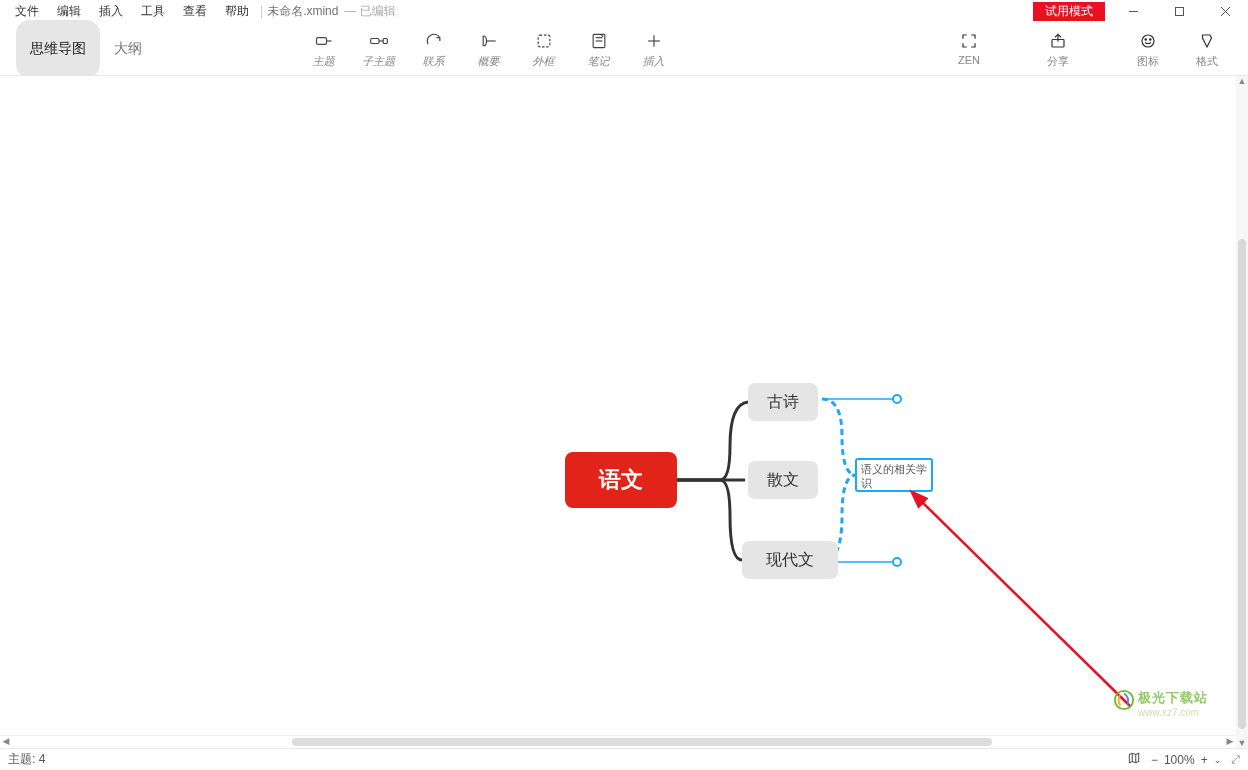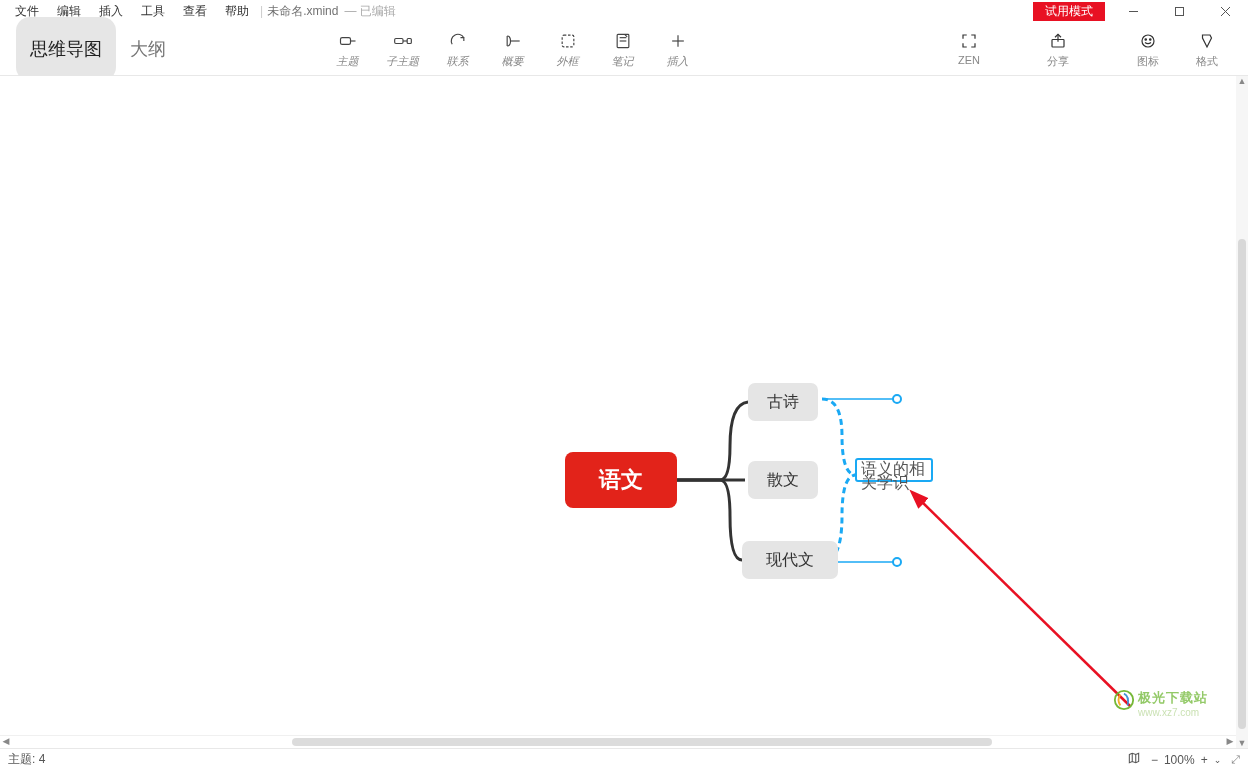--- a/index.html
+++ b/index.html
@@ -12,21 +12,21 @@
   .title-filename { color: #737373; margin-left: 2px; }
   .title-status { color: #aaa; margin-left: 6px; }
   .title-right { margin-left: auto; display: flex; align-items: center; }
   .trial-badge { background: #e81123; color: #fff; font-size: 12px; padding: 1px 12px; margin-right: 5px; }
   .win-btn { width: 46px; height: 22px; display: flex; align-items: center; justify-content: center; color: #666; font-size: 13px; cursor: pointer; }
   .win-btn svg { width: 11px; height: 11px; stroke: #555; stroke-width: 1; fill: none; }
 
   
   .toolbar { height: 54px; border-bottom: 1px solid #e8e8e8; display: flex; align-items: center; padding: 0 16px; }
   .view-toggle { display: flex; gap: 0; margin-right: 40px; }
-  .view-btn { font-size: 18px; padding: 20px 14px; border-radius: 14px; color: #777; cursor: pointer; }
+  .view-btn { font-size: 14px; padding: 20px 14px; border-radius: 14px; color: #777; cursor: pointer; }
   .view-btn.active { background: #e6e6e6; color: #222; font-weight: 500; }
   .tool-group { display: flex; }
   .tool-btn { width: 55px; text-align: center; cursor: pointer; font-style: italic; }
   .tool-btn .icon-box { height: 26px; display: flex; align-items: center; justify-content: center; color: #444; }
   .tool-btn .icon-box svg { width: 20px; height: 20px; stroke: #444; stroke-width: 1.4; fill: none; }
   .tool-btn .tool-label { font-size: 11px; color: #888; }
   .toolbar-spacer { flex: 1; }
   .right-tool-group { display: flex; gap: 9px; }
   .right-tool-btn { width: 50px; text-align: center; cursor: pointer; }
   .right-tool-btn .icon-box { height: 26px; display:flex; align-items:center; justify-content:center;}
@@ -35,21 +35,21 @@
 
   
   .canvas-area { position: absolute; top: 76px; bottom: 22px; left: 0; right: 12px; background: #fff; overflow: hidden; }
 
   .mindmap { position: absolute; top:0; left:0; width:100%; height:100%; }
 
   .node-central { position: absolute; left: 565px; top: 376px; width: 112px; height: 56px; background: #e2231a; color: #fff; border-radius: 8px; display: flex; align-items: center; justify-content: center; font-size: 22px; font-weight: 700; }
   .node-child { position: absolute; width: 70px; height: 38px; background: #e5e5e5; color: #333; border-radius: 7px; display: flex; align-items: center; justify-content: center; font-size: 16px; }
   .node-child.wide { width: 96px; }
 
-  .summary-box { position: absolute; left: 855px; top: 382px; width: 78px; height: 24px; background: #fff; border: 2px solid #1aa9f4; border-radius: 3px; font-size: 16px; padding: 2px 4px; line-height: 14px; color: #555; }
+  .summary-box { position: absolute; left: 855px; top: 382px; width: 78px; height: 34px; background: #fff; border: 2px solid #1aa9f4; border-radius: 3px; font-size: 11px; padding: 2px 4px; line-height: 14px; color: #555; }
 
   svg.connections { position: absolute; top:0; left:0; width:100%; height:100%; pointer-events: none; }
 
   
   .vscroll { position: absolute; right: 0; top: 76px; bottom: 22px; width: 12px; background: #f6f6f6; }
   .vscroll .thumb { position:absolute; left:2px; right:2px; top:163px; height:490px; background:#d8d8d8; border-radius:4px;}
   .vscroll .arrow { position:absolute; left:0; right:0; text-align:center; font-size:9px; color:#888;}
 
   .status-bar { position: absolute; bottom: 0; left: 0; right: 0; height: 22px; border-top: 1px solid #e8e8e8; display:flex; align-items:center; font-size:12px; color:#555; padding: 0 8px; background:#fff;}
   .status-bar .status-left { }

